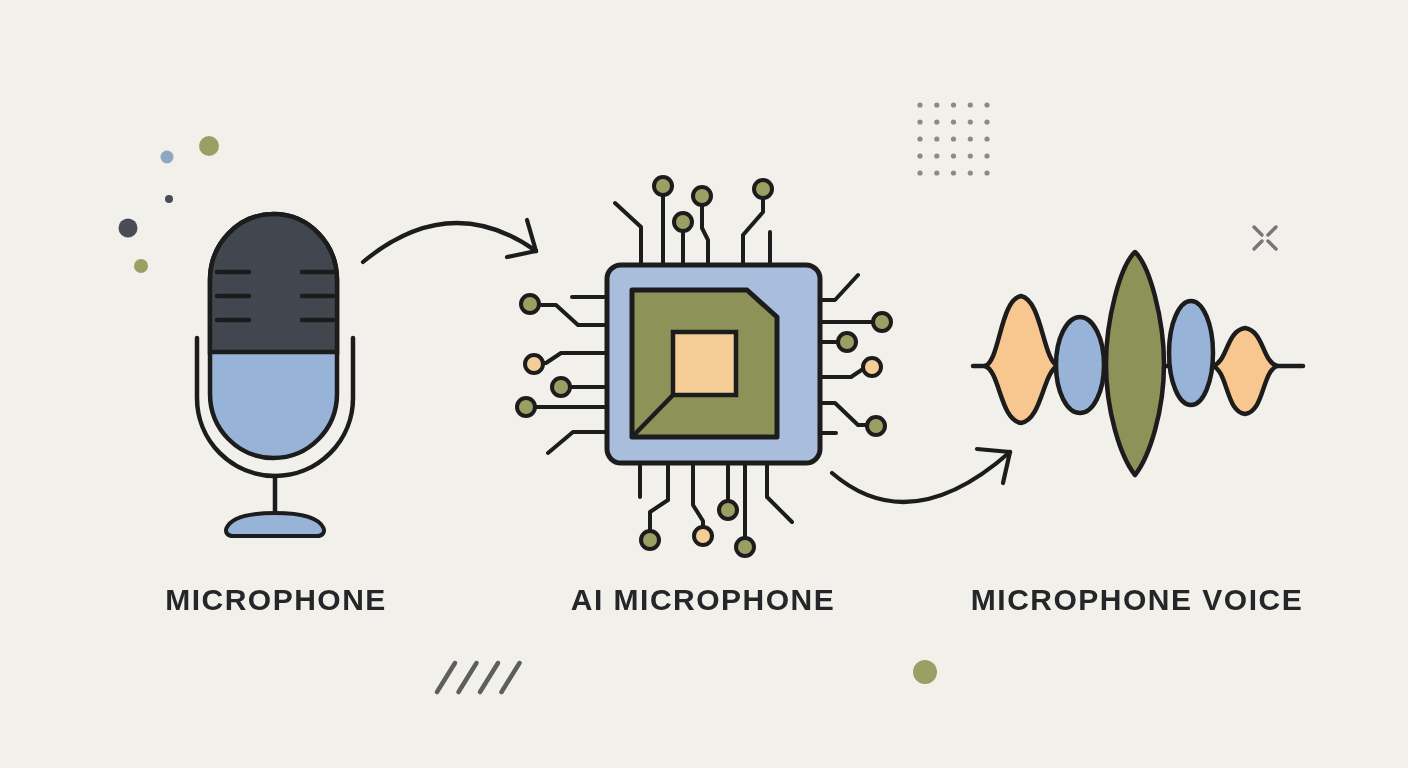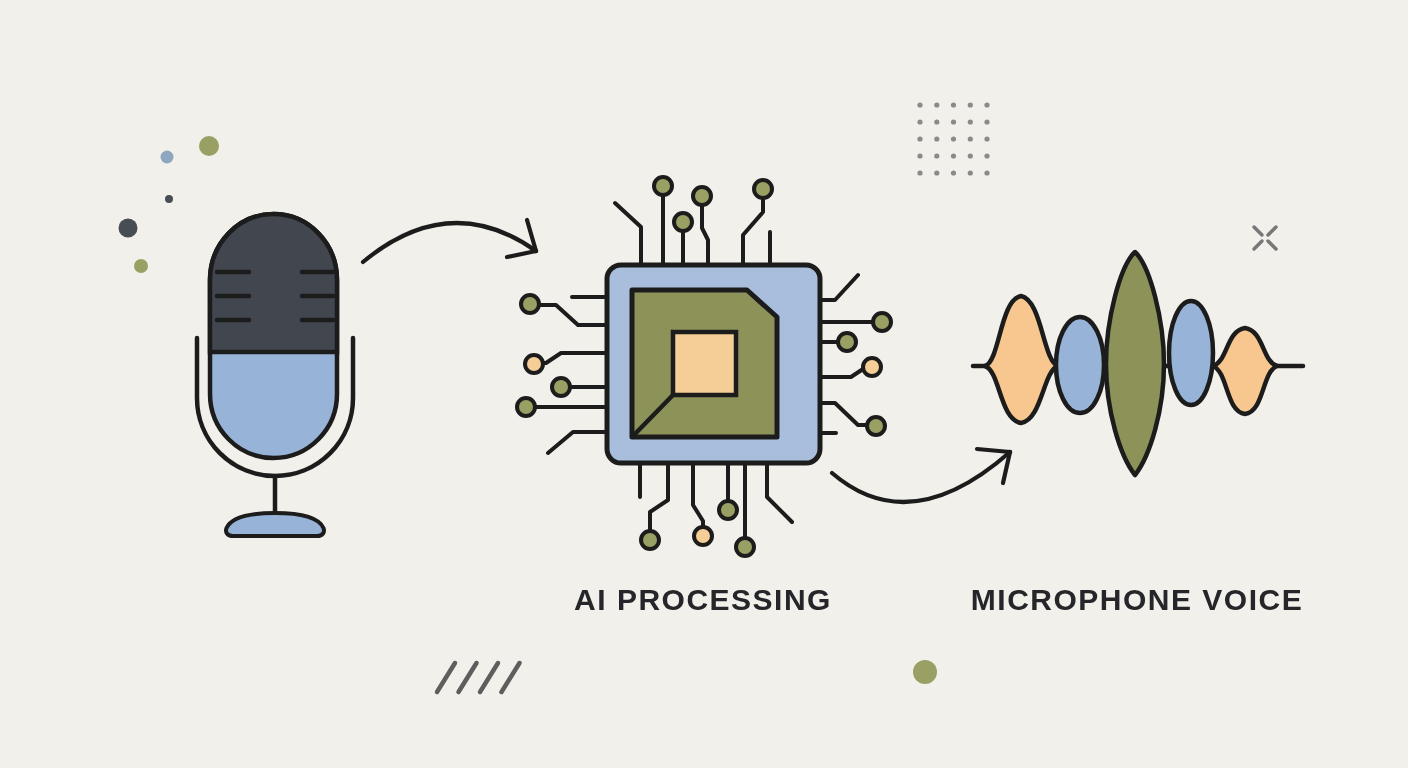--- a/index.html
+++ b/index.html
@@ -141,18 +141,19 @@
     <g>
       <path d="M973 366 H1303" fill="none" class="ink" stroke-width="4.5" stroke-linecap="round"></path>
       <path d="M985 366 C1000 361 1000 300 1021 296 C1042 300 1043 361 1058 366 C1043 371 1042 420 1021 423 C1000 420 1000 371 985 366 Z" fill="var(--orange)" class="ink" stroke-width="4.5" stroke-linejoin="round"></path>
       <ellipse cx="1080" cy="365" rx="24" ry="48" fill="var(--blue)" class="ink" stroke-width="4.5"></ellipse>
       <path d="M1135 252 C1150 266 1164 320 1164 364 C1164 410 1150 456 1135 475 C1120 456 1106 410 1106 364 C1106 320 1120 266 1135 252 Z" fill="var(--olive)" class="ink" stroke-width="4.5" stroke-linejoin="round"></path>
       <ellipse cx="1191" cy="353" rx="22" ry="52" fill="var(--blue)" class="ink" stroke-width="4.5"></ellipse>
       <path d="M1213 366 C1228 361 1226 331 1245 328 C1264 331 1262 361 1277 366 C1262 372 1264 412 1245 414 C1226 412 1228 372 1213 366 Z" fill="var(--orange)" class="ink" stroke-width="4.5" stroke-linejoin="round"></path>
     </g>
   </svg>
 
+  <div class="stage-label" style="left:276px;top:583px;">MICROPHONE</div>
 
-  <div class="stage-label" style="left:703px;top:583px;">AI PROCESSING</div>
+  <div class="stage-label" style="left:703px;top:583px;">AI MICROPHONE</div>
 
   <div class="stage-label" style="left:1137px;top:583px;">MICROPHONE VOICE</div>
 
 </div>
 
 </body></html>

